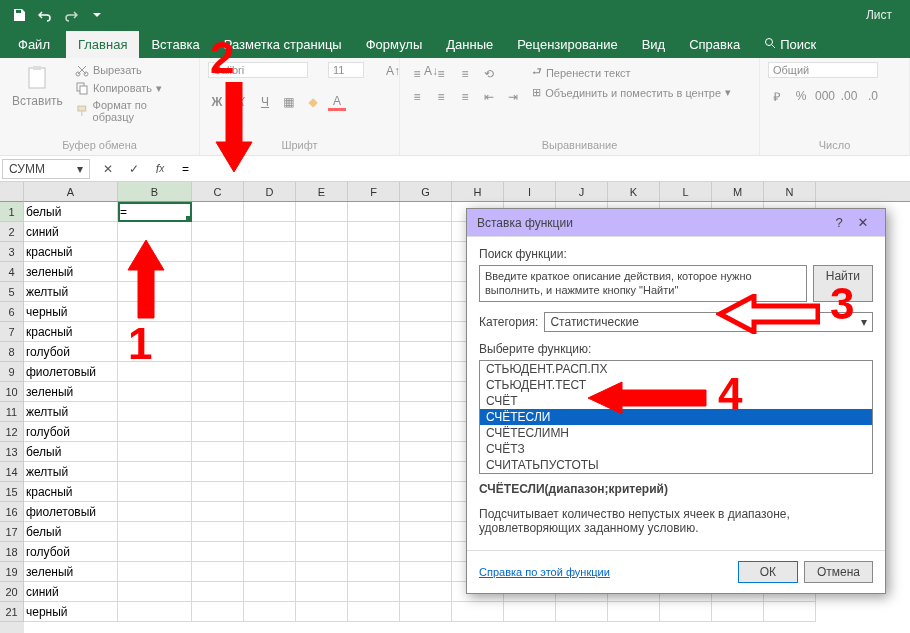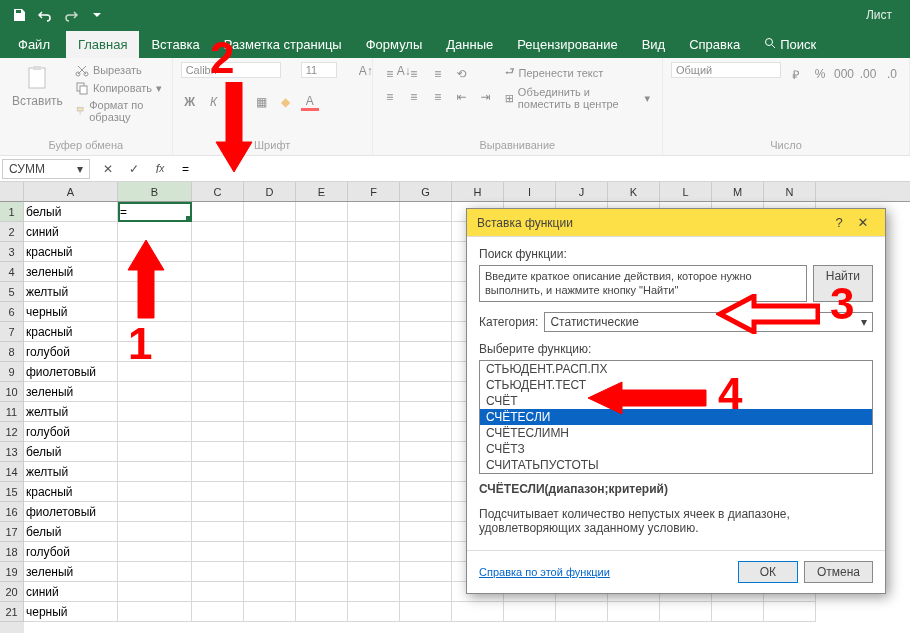--- a/index.html
+++ b/index.html
@@ -49,21 +49,21 @@
 .col-h.active { background: #d3e4d3; }
 .col-h.A { width: 94px; } .col-h.B { width: 74px; } .col-h.other { width: 52px; }
 .cells { display: flex; flex-direction: column; }
 .row { display: flex; height: 20px; }
 .cell { border-right: 1px solid #d8d8d8; border-bottom: 1px solid #d8d8d8; padding: 0 2px; font-size: 12px; color: #000; display: flex; align-items: center; overflow: hidden; white-space: nowrap; }
 .cell.A { width: 94px; } .cell.B { width: 74px; } .cell.other { width: 52px; }
 .cell.selected { border: 2px solid #217346; padding: 0; position: relative; }
 .cell.selected::after { content: ''; position: absolute; bottom: -3px; right: -3px; width: 6px; height: 6px; background: #217346; border: 1px solid #fff; }
 
 .dialog { position: absolute; left: 466px; top: 208px; width: 420px; background: #fff; border: 1px solid #888; box-shadow: 3px 3px 12px rgba(0,0,0,0.4); font-size: 12px; z-index: 100; }
-.dialog-title { background: #fde047; padding: 6px 10px; display: flex; align-items: center; border-bottom: 1px solid #ddd; }
+.dialog-title { background: #c4b5fd; padding: 6px 10px; display: flex; align-items: center; border-bottom: 1px solid #ddd; }
 .dialog-title .t { flex: 1; font-size: 12px; }
 .dialog-title .help, .dialog-title .close { width: 24px; text-align: center; cursor: pointer; font-size: 13px; }
 .dialog-body { padding: 10px 12px; }
 .dlabel { margin-bottom: 4px; }
 .search-row { display: flex; gap: 6px; margin-bottom: 10px; }
 .search-box { flex: 1; border: 1px solid #888; padding: 3px 5px; font-size: 11px; min-height: 36px; line-height: 1.3; }
 .btn { border: 1px solid #888; background: #e8e8e8; padding: 3px 12px; cursor: pointer; font-size: 12px; min-width: 60px; text-align: center; }
 .btn.default { border: 1px solid #0078d4; }
 .cat-row { display: flex; align-items: center; gap: 6px; margin-bottom: 10px; }
 .cat-select { flex: 1; border: 1px solid #888; padding: 2px 5px; background: #fff; display: flex; justify-content: space-between; }
@@ -205,21 +205,21 @@
         </div>
       </div>
       <div class="align-col">
         <div class="align-text">⮐ <span>Перенести текст</span></div>
         <div class="align-text">⊞ <span>Объединить и поместить в центре</span> ▾</div>
       </div>
     </div>
     <div class="ribbon-group-label">Выравнивание</div>
   </div>
   <div class="ribbon-group" style="flex:1">
-    <div class="ribbon-group-content" style="">
+    <div class="ribbon-group-content" style="flex-direction:column">
       <div class="font-select" style="width:110px">Общий</div>
       <div class="icon-row">
         <span class="icon-btn">₽</span>
         <span class="icon-btn">%</span>
         <span class="icon-btn">000</span>
         <span class="icon-btn">.00</span>
         <span class="icon-btn">.0</span>
       </div>
     </div>
     <div class="ribbon-group-label">Число</div>

